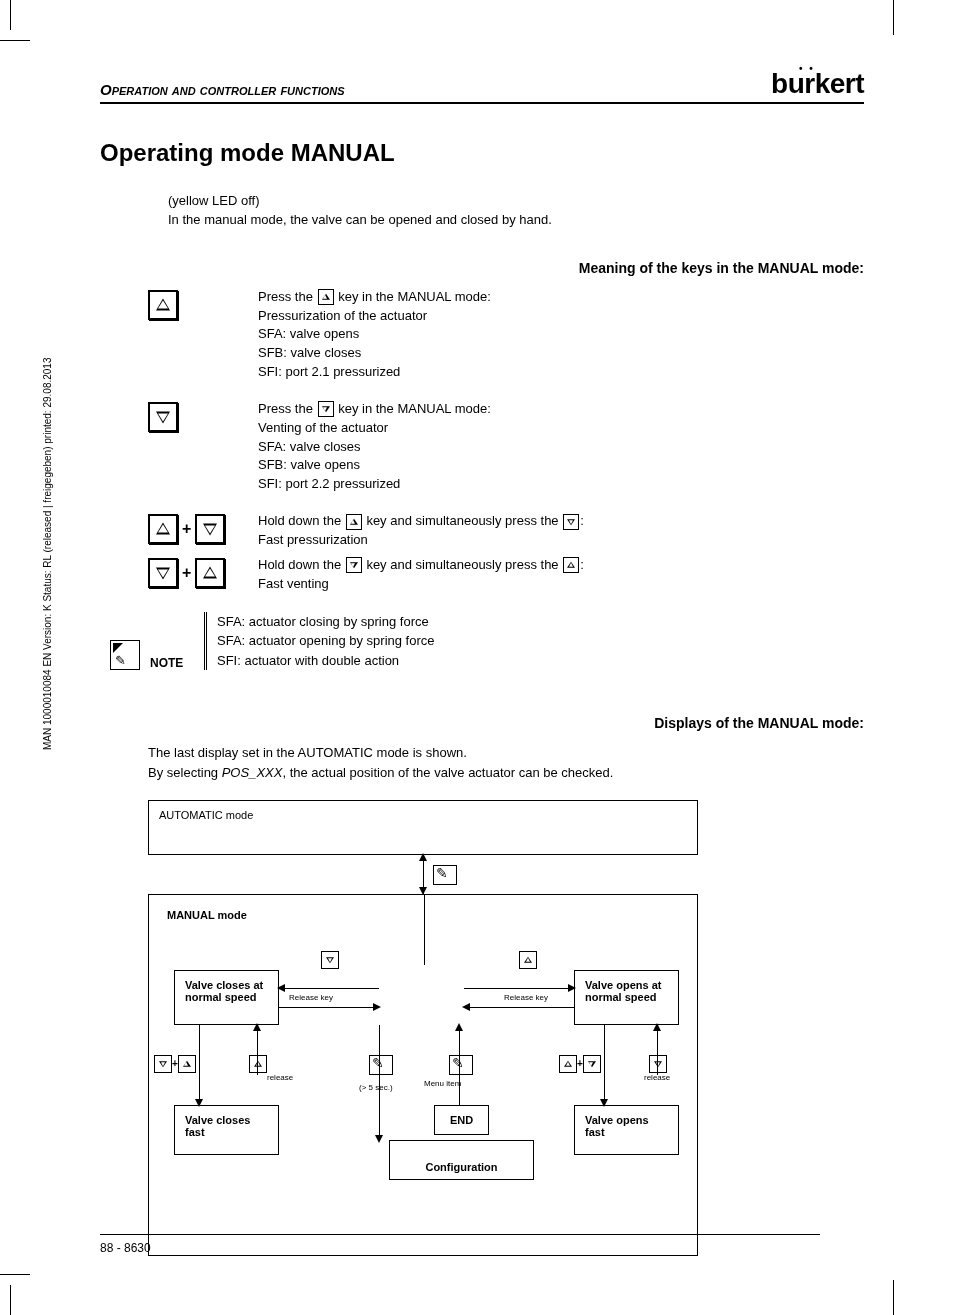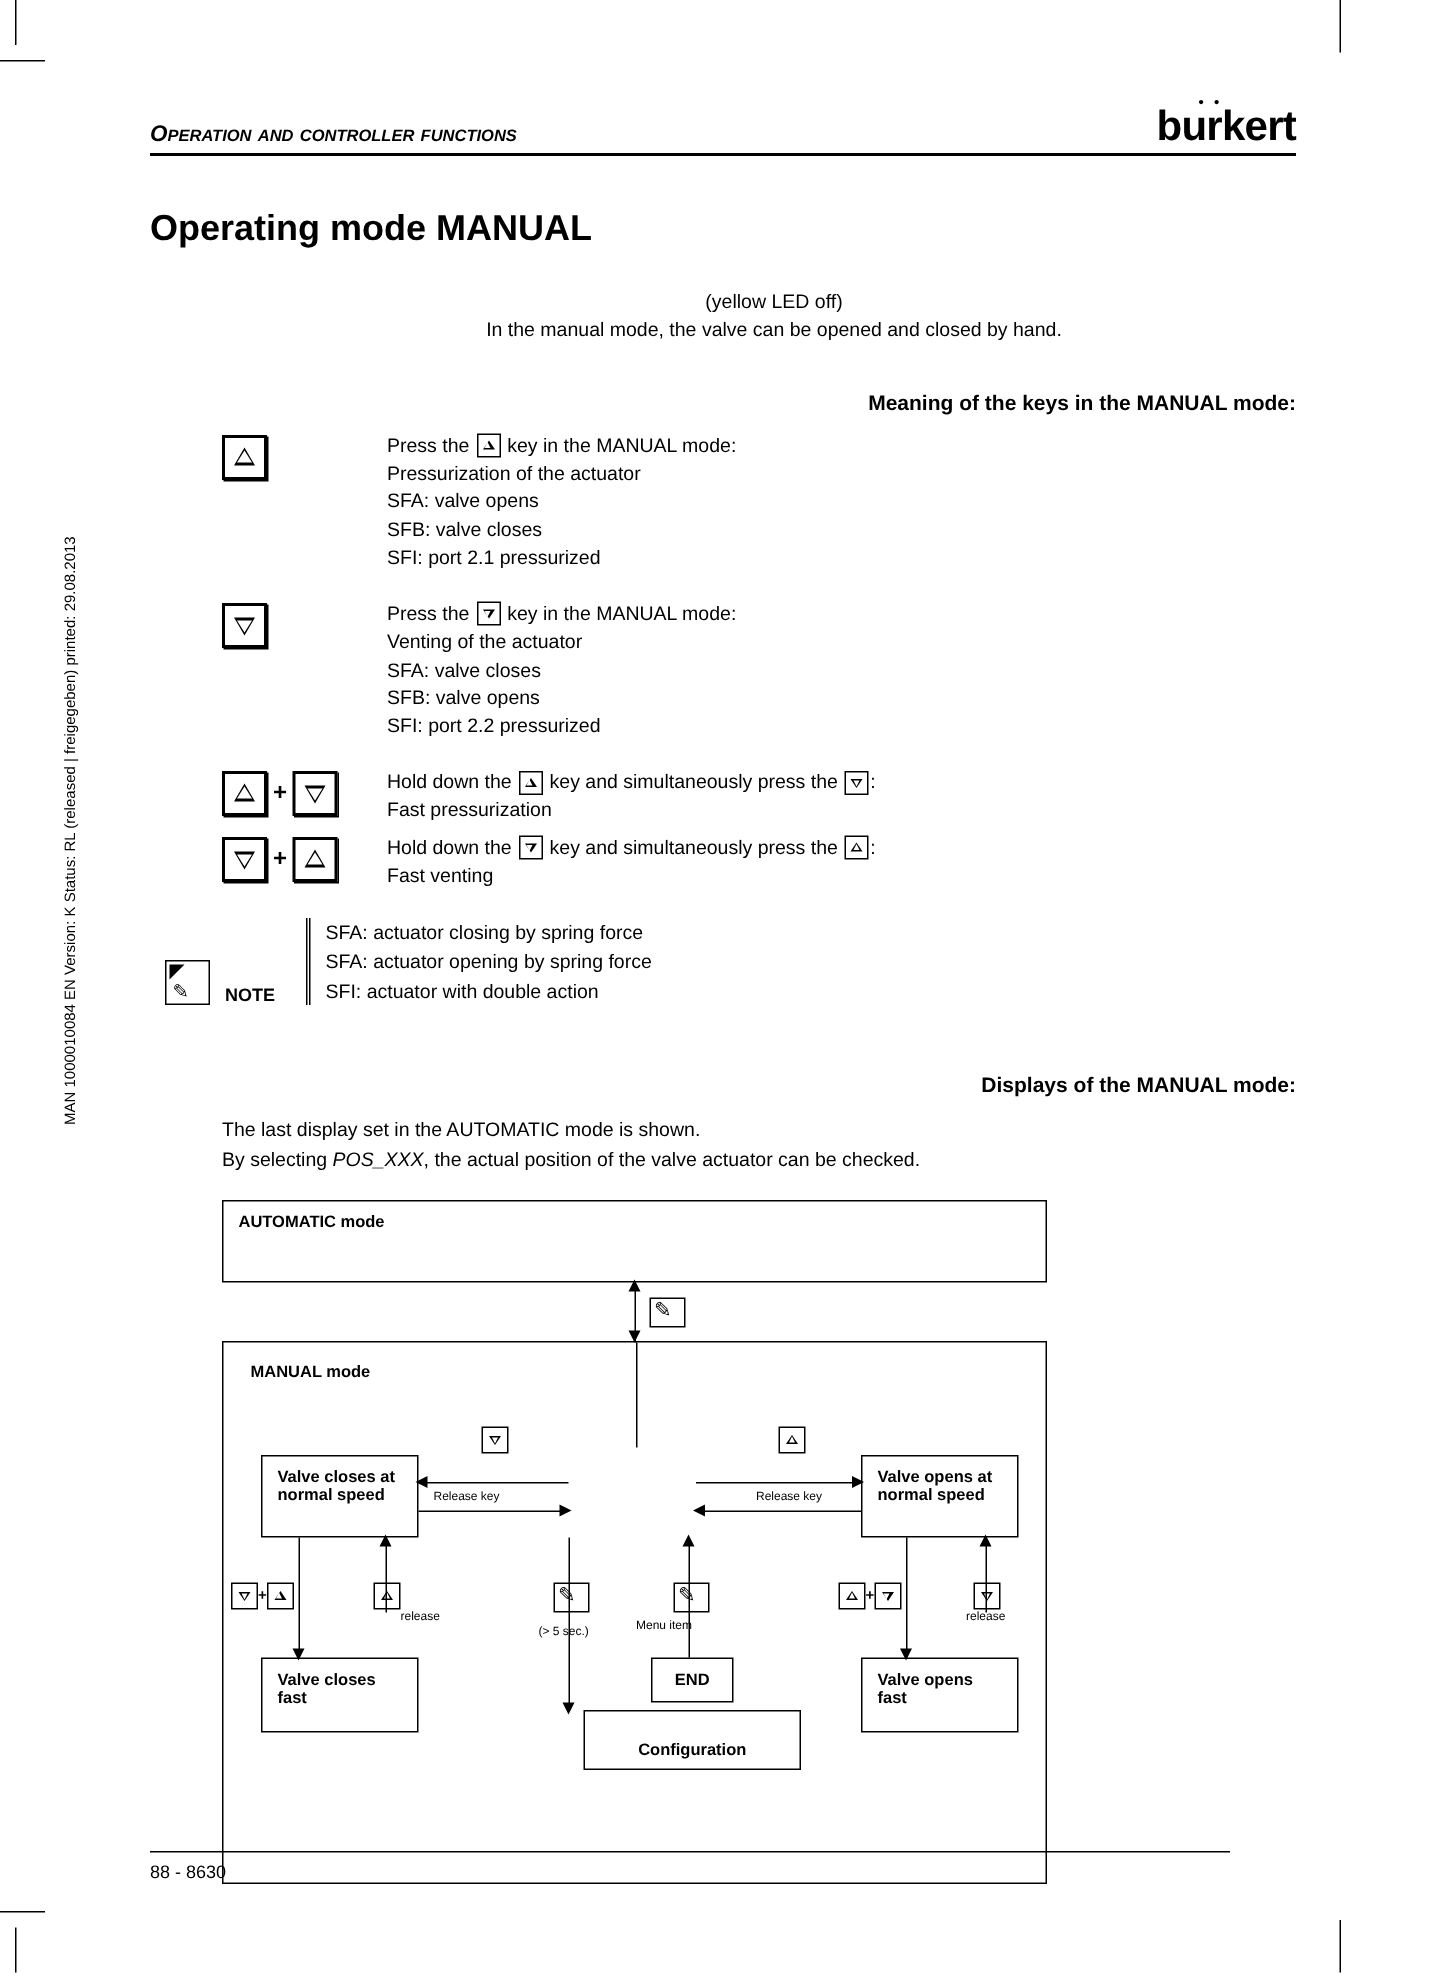--- a/index.html
+++ b/index.html
@@ -61,21 +61,20 @@
     letter-spacing: 2px;
   }
   h1.section-title {
     font-size: 24px;
     font-weight: bold;
     margin: 35px 0 25px 0;
   }
   .intro {
     margin-left: 68px;
     line-height: 1.45;
-    text-align: center;
   }
   h2.subsection {
     font-size: 14px;
     font-weight: bold;
     margin: 30px 0 12px 48px;
     text-align: right;
   }
   .key-block {
     display: flex;
     margin-left: 48px;
@@ -340,21 +339,21 @@
   <div class="disp-text">
     <div>The last display set in the AUTOMATIC mode is shown.</div>
     <div>
       <span>By selecting </span><span class="ital">POS_XXX</span><span>, the actual position of the valve actuator can be checked.</span>
     </div>
   </div>
 
   <div class="diagram">
 
     <div class="dbox" style="position:relative;width:550px;height:55px;">
-      <div style="font-weight:bold;">AUTOMATIC mode</div>
+      <div style="font-weight:normal;">AUTOMATIC mode</div>
     </div>
 
     <div style="position:relative;height:40px;">
       <div class="arrow-line" style="left:275px;top:0;width:1px;height:40px;"></div>
       <div class="arrowhead-up" style="left:271px;top:-2px;"></div>
       <div class="arrowhead-down" style="left:271px;top:32px;"></div>
       <span class="hand-icon" style="position:absolute;left:285px;top:10px;"></span>
     </div>
 
     <div class="diag-container">

